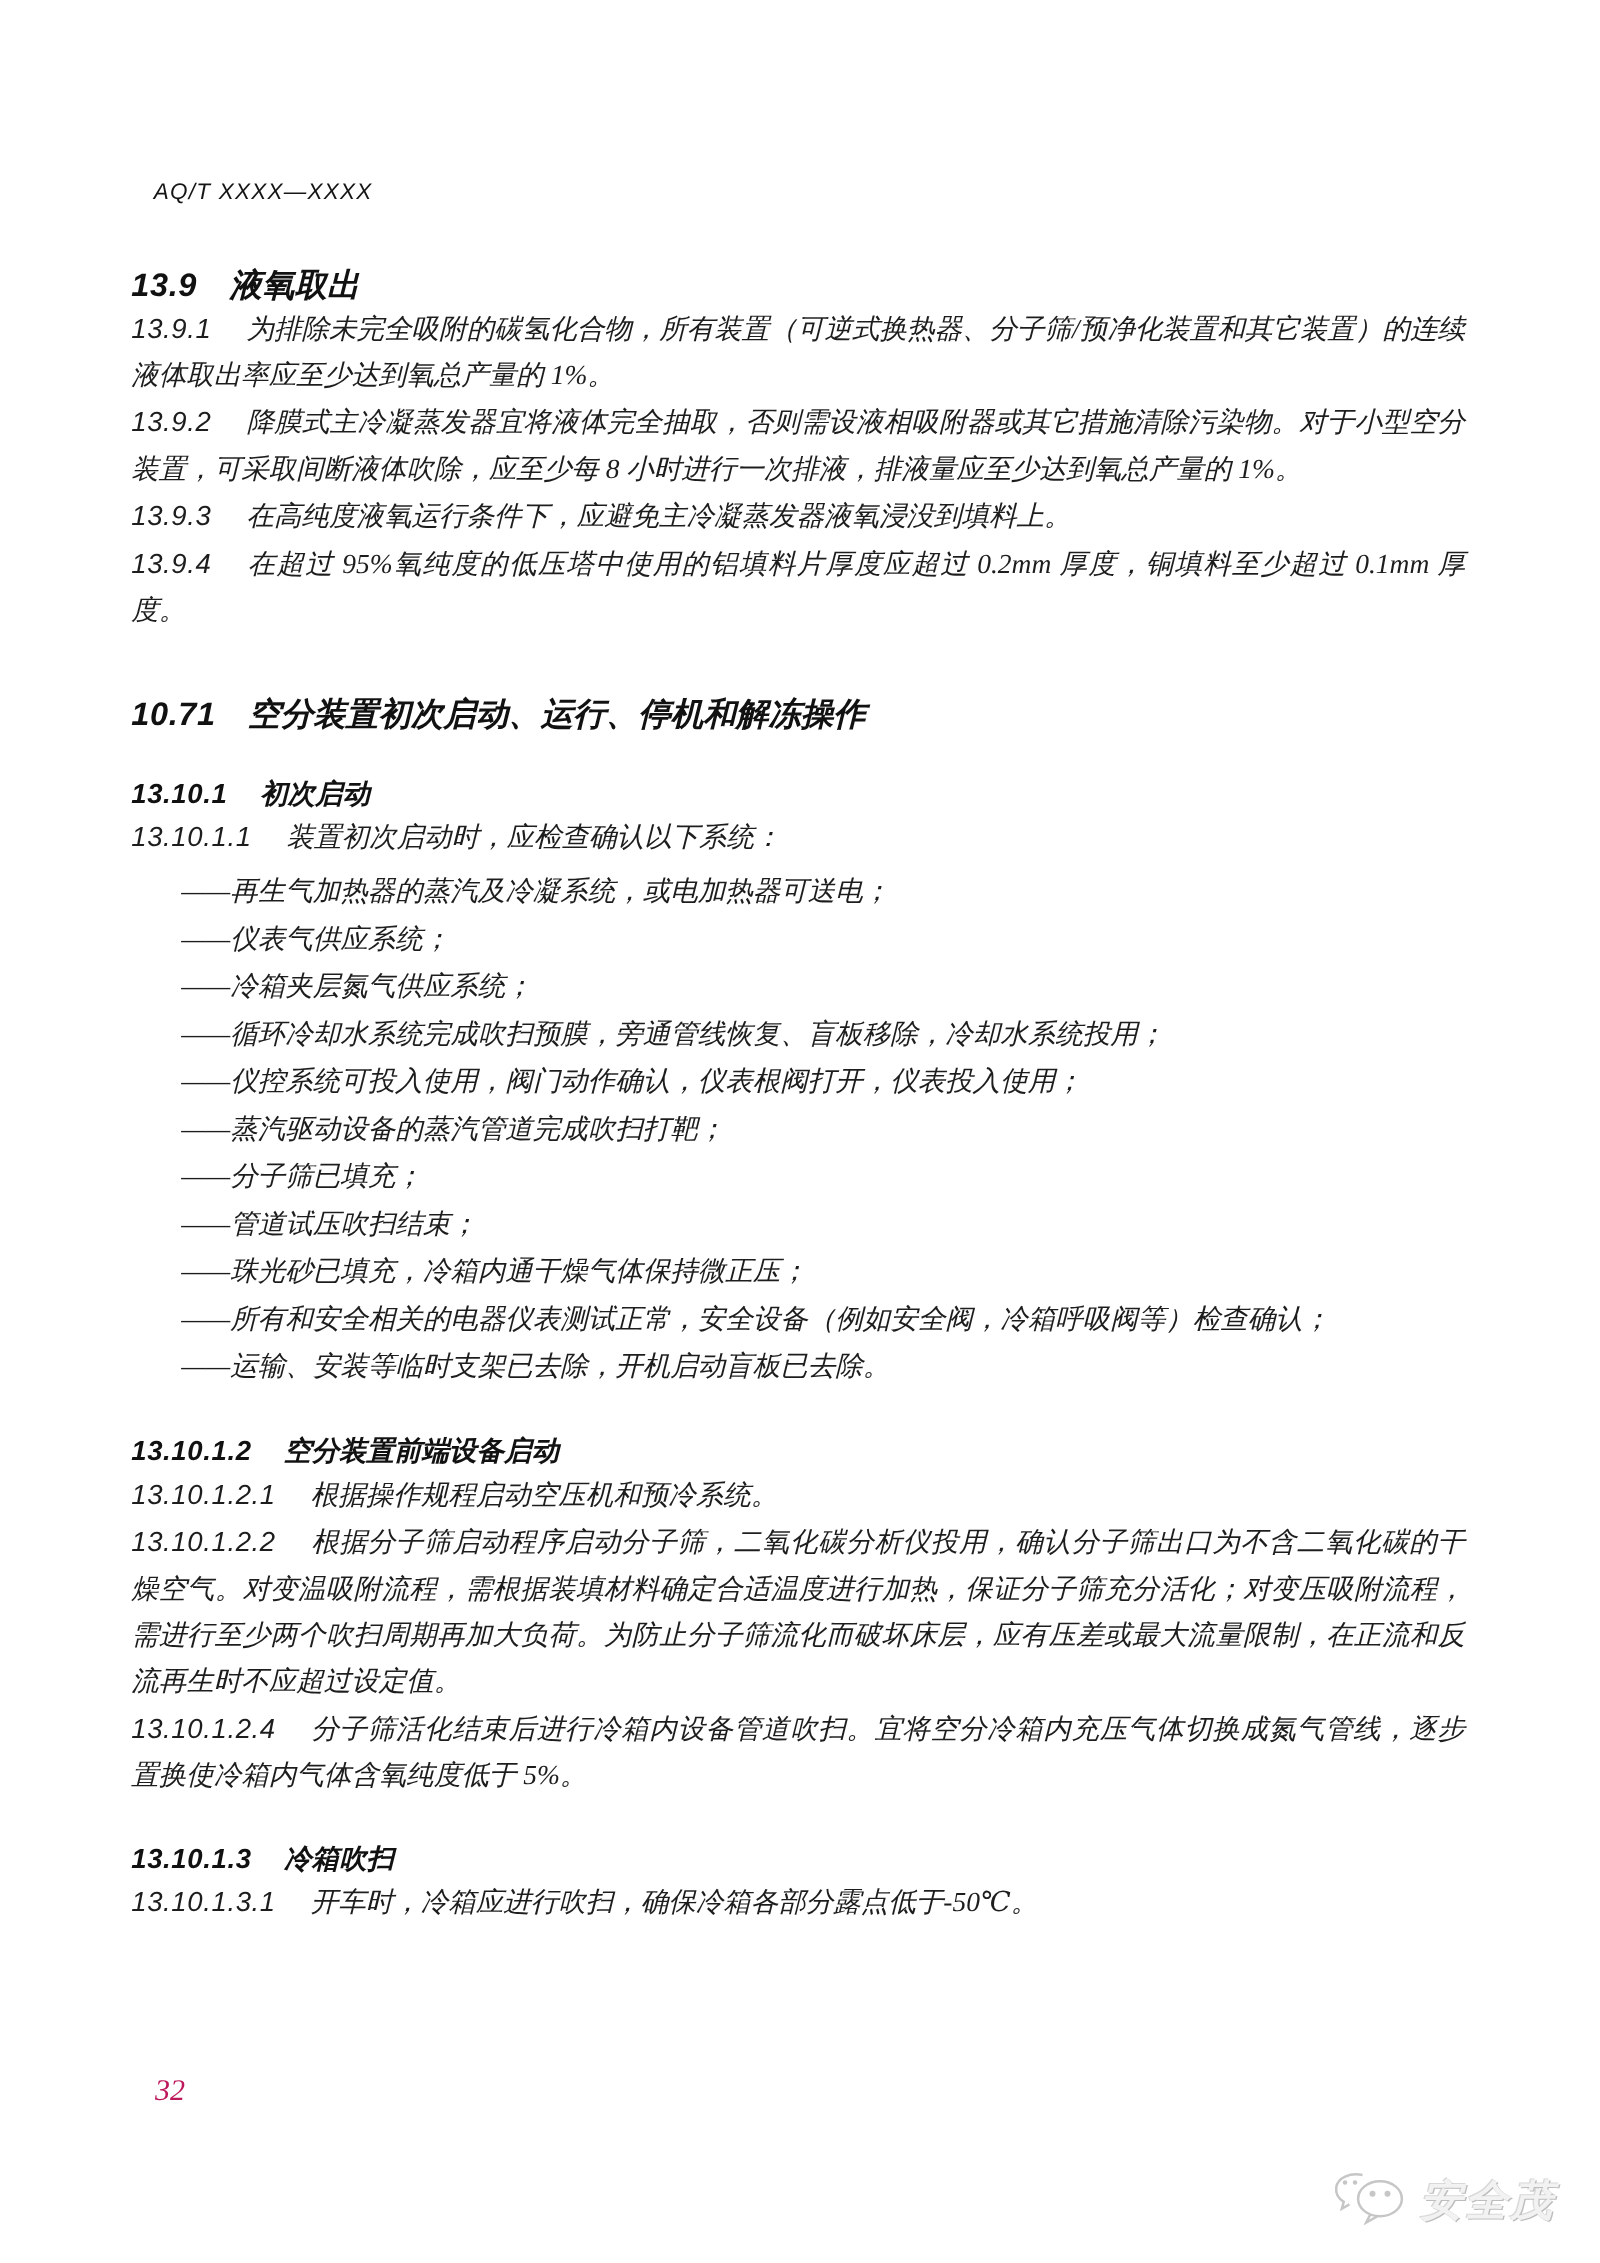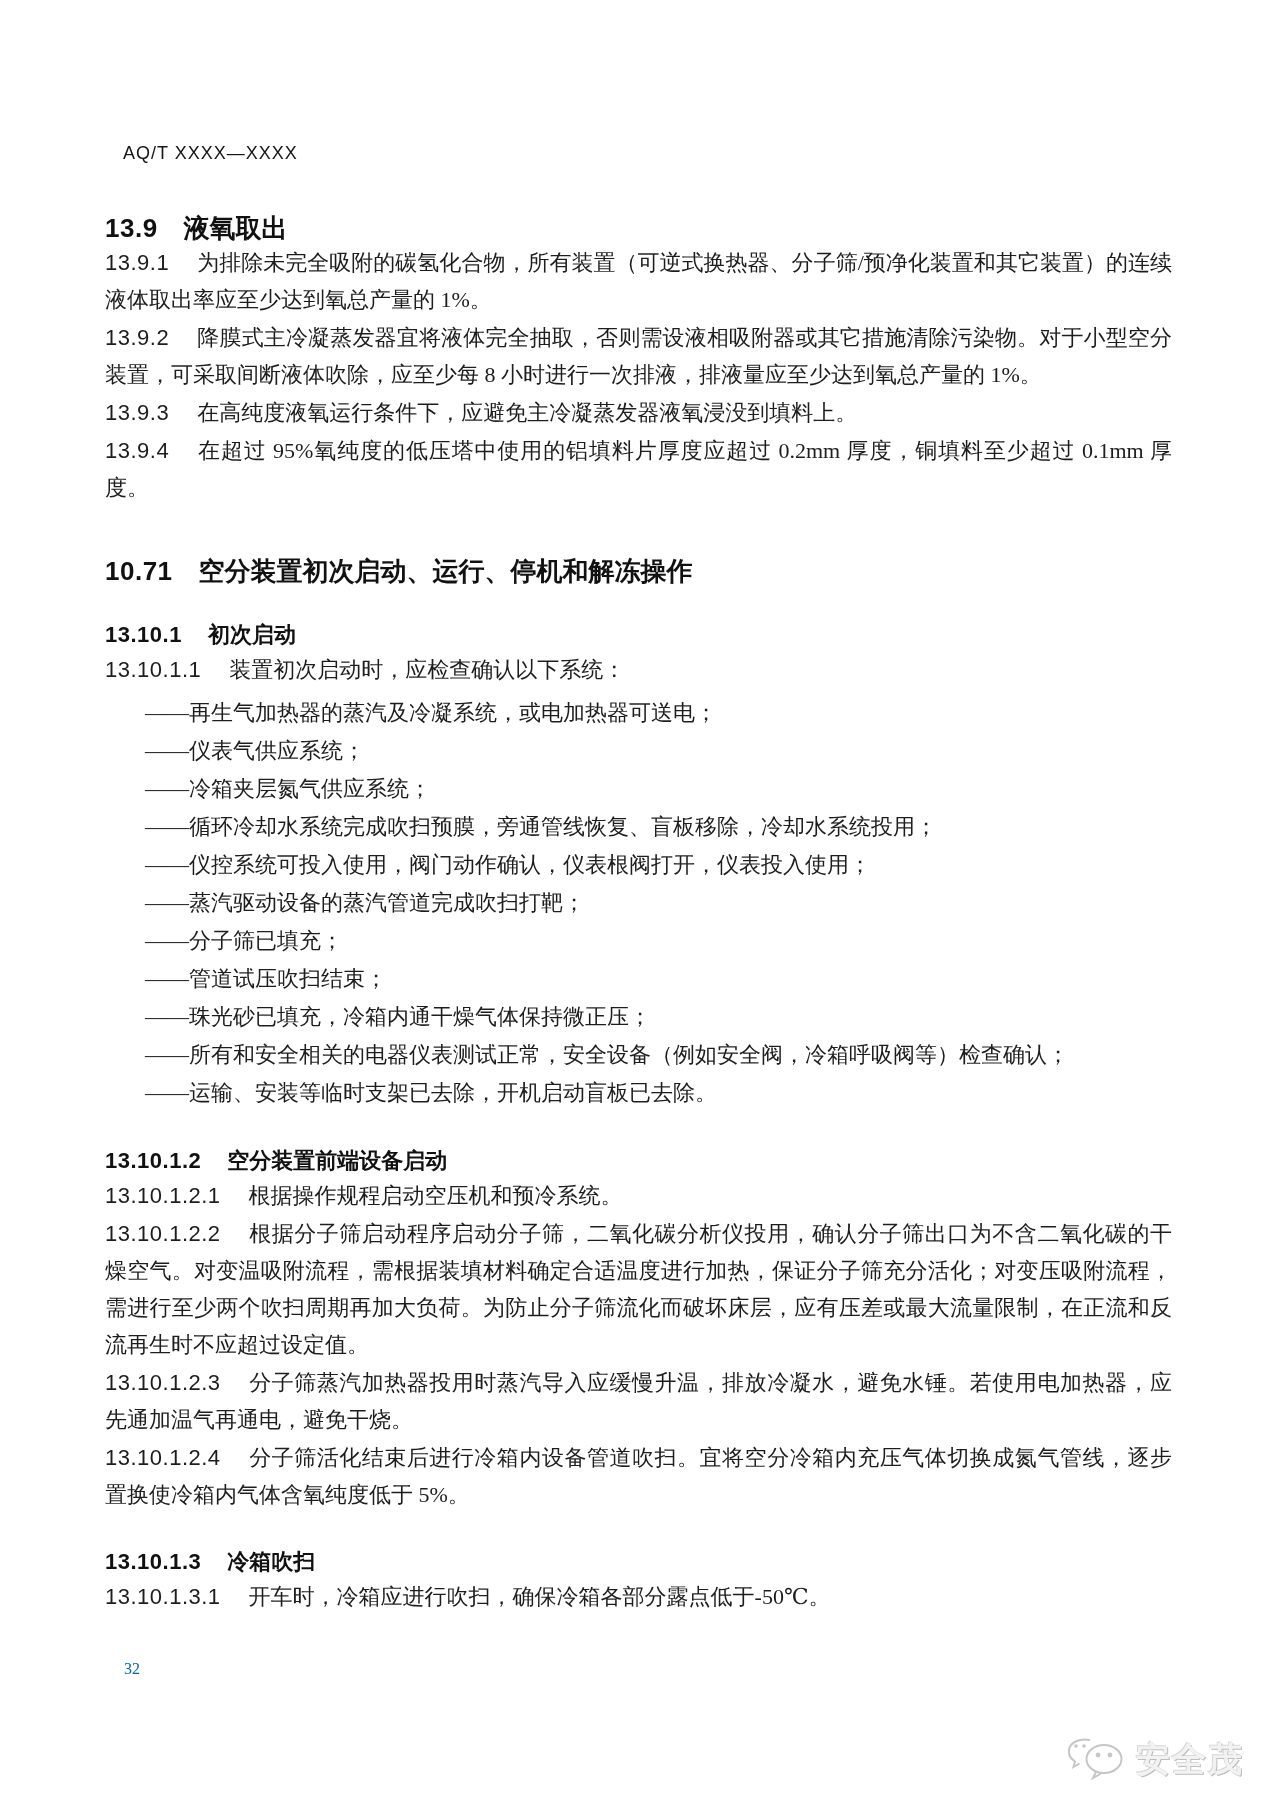--- a/index.html
+++ b/index.html
@@ -4,20 +4,21 @@
 <style>
   html, body { margin: 0; padding: 0; background: #ffffff; }
   .page {
     position: relative;
     width: 1280px;
     height: 1808px;
     background: #ffffff;
     color: #1d1d1d;
     font-family: "Liberation Serif", "DejaVu Serif", serif;
     overflow: hidden;
+    font-style: italic;
   }
   .content {
     padding: 143px 108px 0 105px;
   }
   .doc-header {
     font-family: "Liberation Sans", "DejaVu Sans", sans-serif;
     font-size: 18px;
     letter-spacing: 1px;
     line-height: 20px;
     color: #151515;
@@ -59,22 +60,22 @@
   }
   .li {
     font-size: 22px;
     line-height: 38px;
     color: #1d1d1d;
   }
   .page-number {
     position: absolute;
     left: 124px;
     top: 1660px;
-    font-size: 16px;
-    color: #0369a1;
+    font-size: 24px;
+    color: #be185d;
     font-family: "Liberation Serif", "DejaVu Serif", serif;
   }
   .watermark {
     position: absolute;
     top: 1736px;
     right: 36px;
     display: flex;
     align-items: center;
     gap: 8px;
   }
@@ -124,21 +125,20 @@
       <div class="li">——所有和安全相关的电器仪表测试正常，安全设备（例如安全阀，冷箱呼吸阀等）检查确认；</div>
       <div class="li">——运输、安装等临时支架已去除，开机启动盲板已去除。</div>
     </div>
 
     <h3 class="sec"><span class="hnum">13.10.1.2</span><span>空分装置前端设备启动</span></h3>
 
     <p class="para"><span class="num">13.10.1.2.1</span><span>根据操作规程启动空压机和预冷系统。</span></p>
 
     <p class="para"><span class="num">13.10.1.2.2</span><span>根据分子筛启动程序启动分子筛，二氧化碳分析仪投用，确认分子筛出口为不含二氧化碳的干燥空气。对变温吸附流程，需根据装填材料确定合适温度进行加热，保证分子筛充分活化；对变压吸附流程，需进行至少两个吹扫周期再加大负荷。为防止分子筛流化而破坏床层，应有压差或最大流量限制，在正流和反流再生时不应超过设定值。</span></p>
 
-    <p class="para"><span class="num">13.10.1.2.3</span><span>分子筛蒸汽加热器投用时蒸汽导入应缓慢升温，排放冷凝水，避免水锤。若使用电加热器，应先通加温气再通电，避免干烧。</span></p>
 
     <p class="para"><span class="num">13.10.1.2.4</span><span>分子筛活化结束后进行冷箱内设备管道吹扫。宜将空分冷箱内充压气体切换成氮气管线，逐步置换使冷箱内气体含氧纯度低于 5%。</span></p>
 
     <h3 class="sec"><span class="hnum">13.10.1.3</span><span>冷箱吹扫</span></h3>
 
     <p class="para"><span class="num">13.10.1.3.1</span><span>开车时，冷箱应进行吹扫，确保冷箱各部分露点低于-50℃。</span></p>
 
   </div>
 
   <div class="page-number">32</div>

